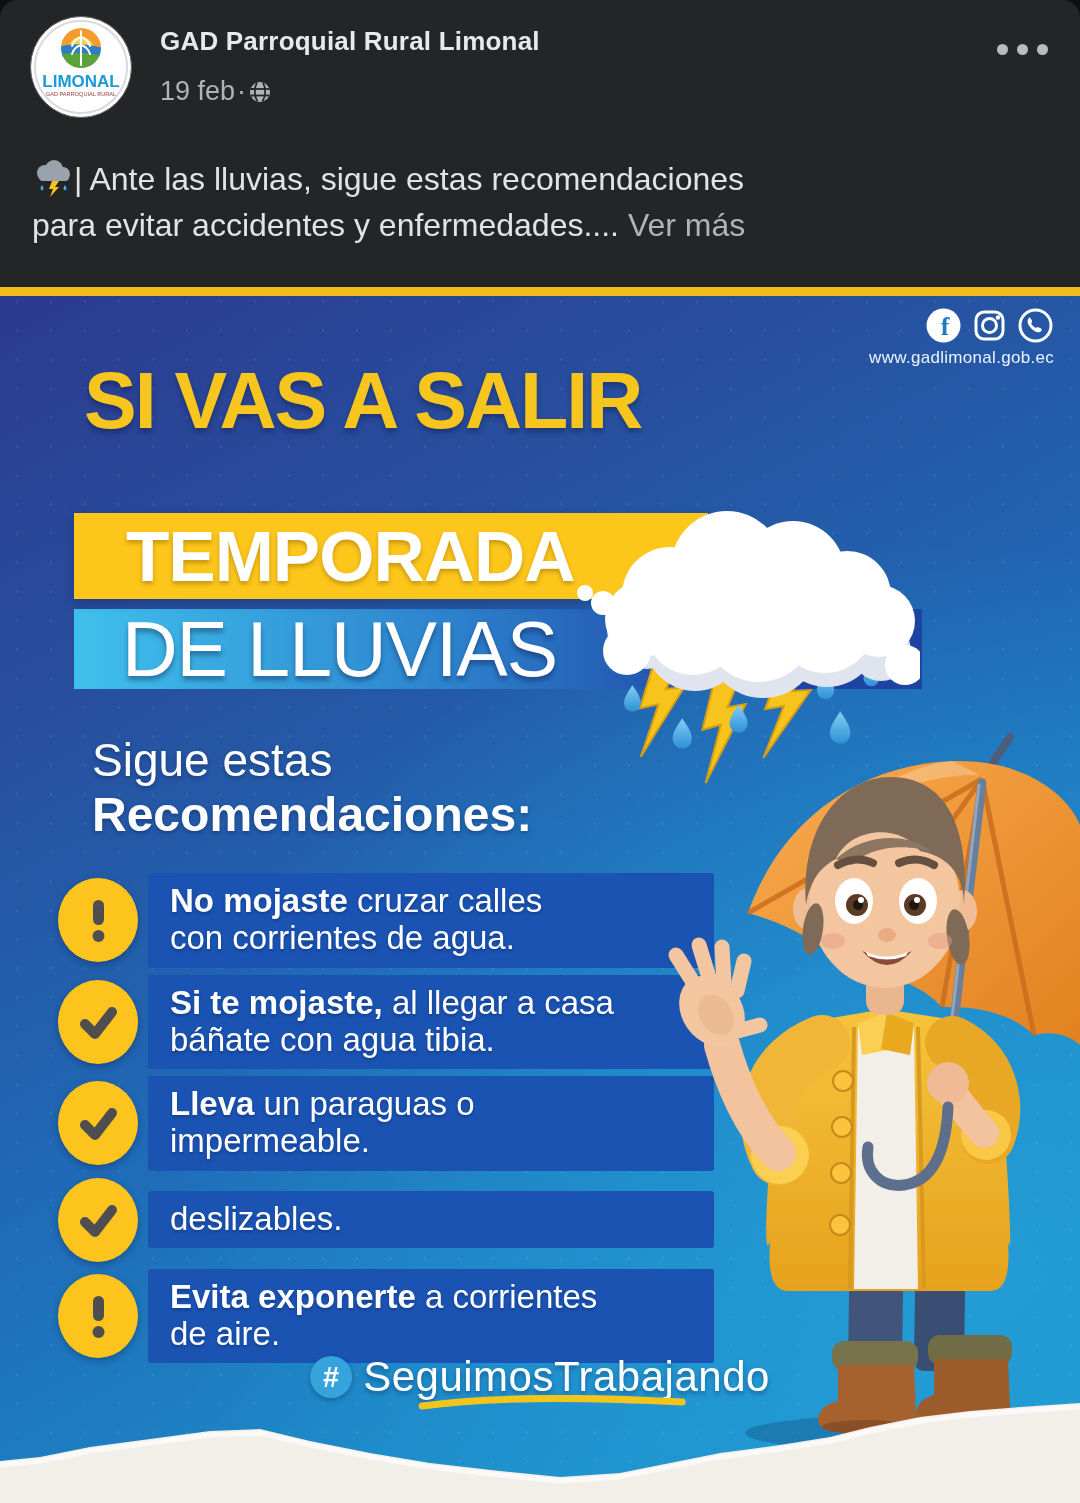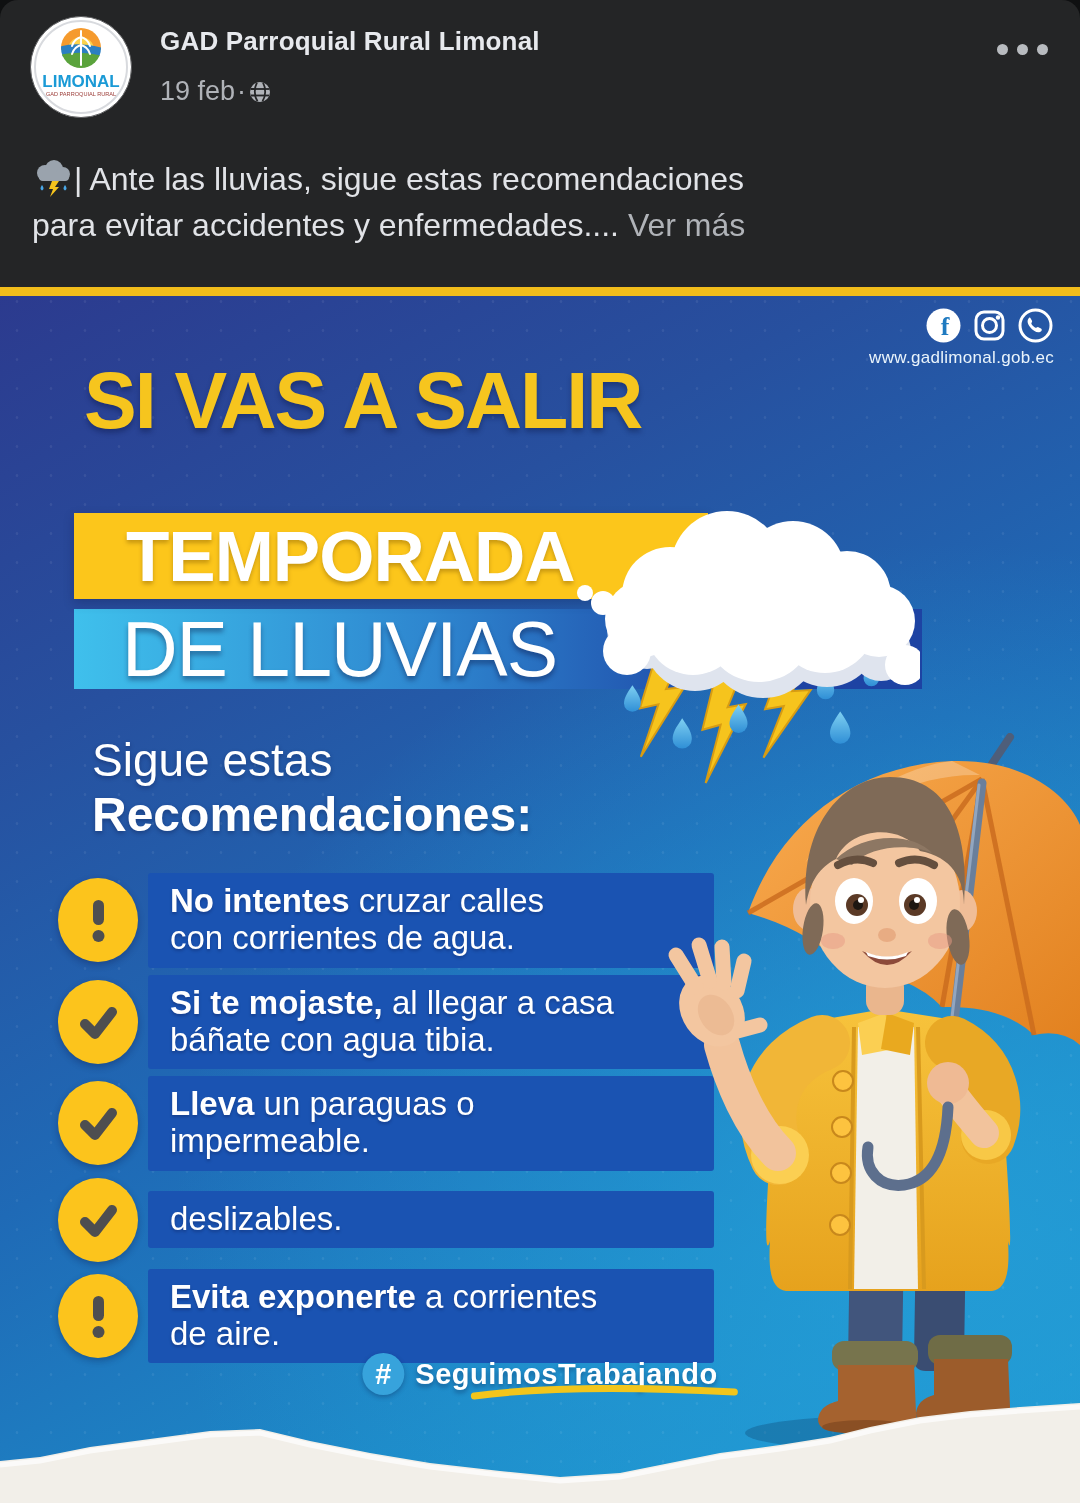--- a/index.html
+++ b/index.html
@@ -72,21 +72,21 @@
               color:#fff; font-size:33px; line-height:1.13;
               text-shadow:0 2px 3px rgba(10,16,60,.3); }
   .rec-band div { white-space:nowrap; }
   .rec-band b { font-weight:800; }
 
   .hashtag { position:absolute; left:50%; transform:translateX(-50%); top:1066px; z-index:5;
              display:flex; align-items:center; gap:11px; }
   .hash-circle { width:42px; height:42px; border-radius:50%; background:#37a3dc; color:#fff;
                  font-size:29px; font-weight:800; display:flex; align-items:center;
                  justify-content:center; box-shadow:0 2px 5px rgba(10,16,60,.3); }
-  .hash-label { position:relative; font-size:29px; font-weight:700; color:#fff;
+  .hash-label { position:relative; font-size:42px; font-weight:400; color:#fff;
                 letter-spacing:.5px; text-shadow:0 3px 4px rgba(10,16,60,.35); }
   .hash-label svg { position:absolute; left:55px; bottom:-10px; }
 
   .character { position:absolute; left:600px; top:446px; z-index:4; }
   .torn { position:absolute; left:0; bottom:0; z-index:6; }
 </style>
 </head>
 <body>
 
 <div class="card">
@@ -246,21 +246,21 @@
     <div class="recs">
 
       <div class="rec-row">
         <div class="rec-icon">
           <svg width="44" height="48" viewBox="0 0 44 48">
               <rect x="17" y="4" width="11" height="25" rx="5.5" fill="#4e4e50"></rect>
               <circle cx="22.5" cy="40" r="6" fill="#4e4e50"></circle>
             </svg>
         </div>
         <div class="rec-band">
-          <div><b>No intentes</b><span> cruzar calles</span></div>
+          <div><b>No mojaste</b><span> cruzar calles</span></div>
           <div>con corrientes de agua.</div>
         </div>
       </div>
 
       <div class="rec-row">
         <div class="rec-icon">
           <svg width="48" height="48" viewBox="0 0 48 48">
               <path d="M11,26 L21,36 L38,14" fill="none" stroke="#4e4e50" stroke-width="10" stroke-linecap="round" stroke-linejoin="round"></path>
             </svg>
         </div>

